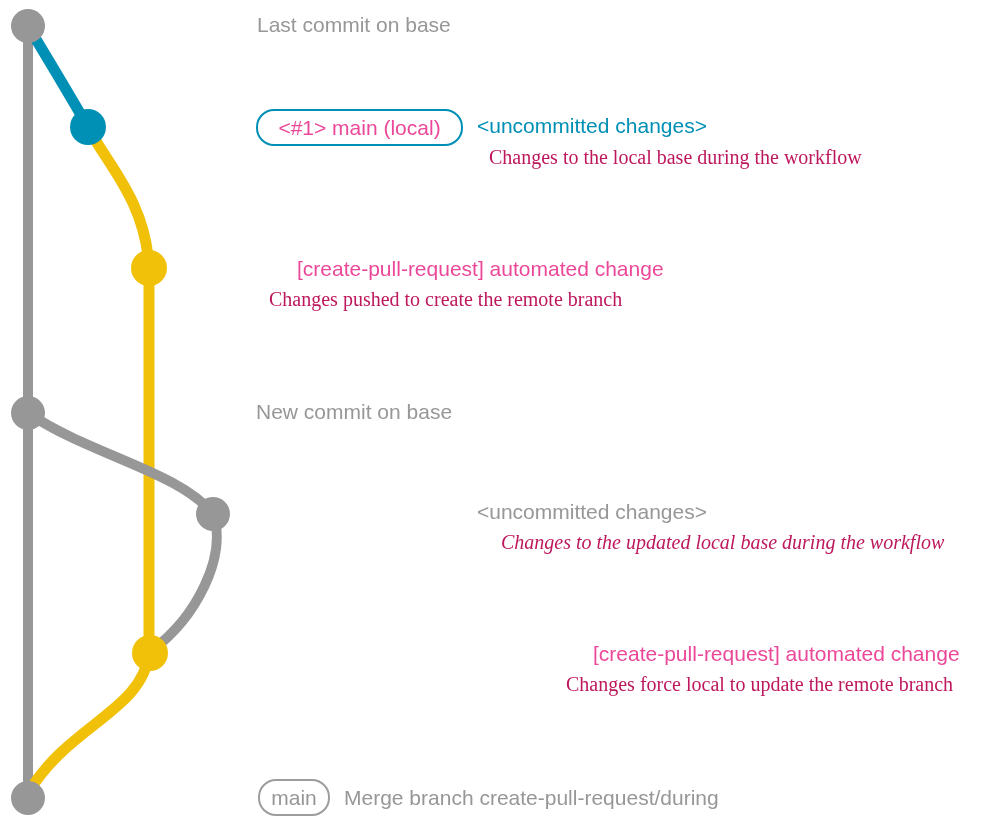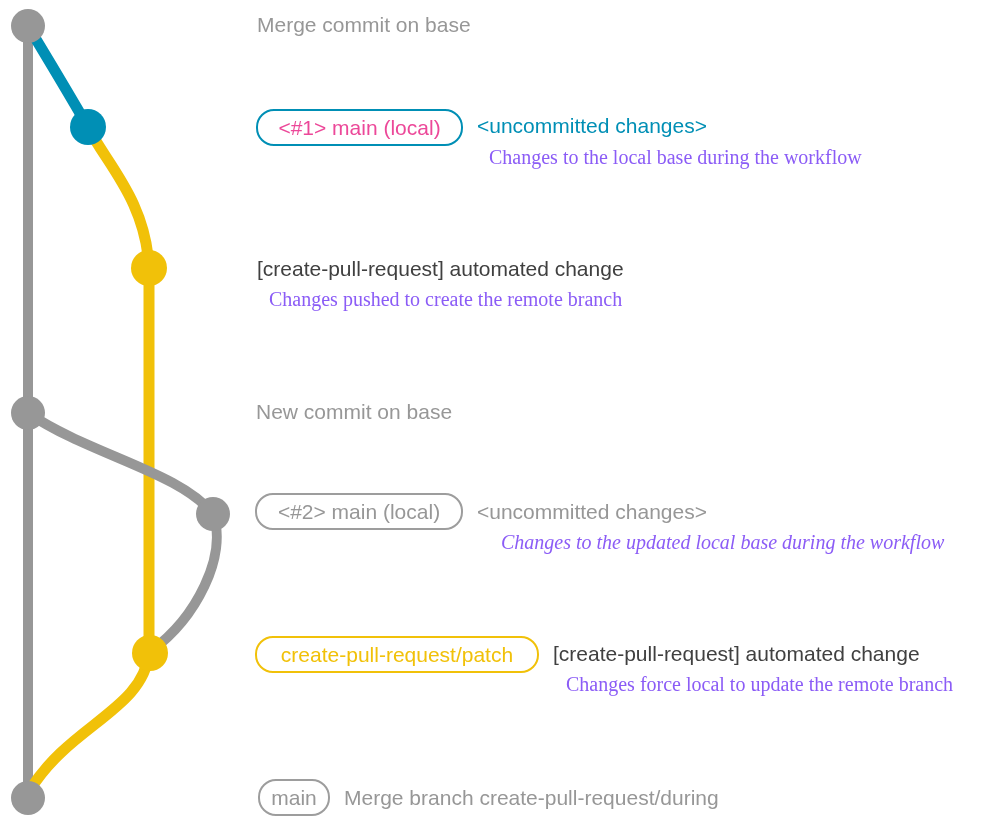--- a/index.html
+++ b/index.html
@@ -8,24 +8,24 @@
     width: 981px;
     height: 827px;
     background: #ffffff;
     overflow: hidden;
     font-family: "Liberation Sans", sans-serif;
   }
   .graph-svg { position: absolute; left: 0; top: 0; }
 
   .txt { position: absolute; white-space: nowrap; line-height: 1.1; }
   .sans { font-family: "Liberation Sans", sans-serif; font-size: 21px; }
-  .serif { font-family: "Liberation Serif", serif; font-size: 20px; color: #8b5cf6; }
+  .serif { font-family: "Liberation Serif", serif; font-size: 20px; color: #be185d; }
   .gray  { color: #979797; }
   .blue  { color: #008fb5; }
-  .yellow{ color: #404040; }
+  .yellow{ color: #ec4899; margin-left: 40px; }
 
   .badge {
     position: absolute;
     display: flex;
     align-items: center;
     justify-content: center;
     border: 2px solid;
     border-radius: 18px;
     box-sizing: border-box;
     font-family: "Liberation Sans", sans-serif;
@@ -73,35 +73,33 @@
 
     <circle cx="28" cy="26" r="17" fill="#979797"></circle>
     <circle cx="88" cy="127" r="18" fill="#008fb5"></circle>
     <circle cx="149" cy="268" r="18" fill="#f1c109"></circle>
     <circle cx="28" cy="413" r="17" fill="#979797"></circle>
     <circle cx="213" cy="514" r="17" fill="#979797"></circle>
     <circle cx="150" cy="653" r="18" fill="#f1c109"></circle>
     <circle cx="28" cy="798" r="17" fill="#979797"></circle>
   </svg>
 
-  <div class="txt sans gray r1-msg">Merge commit on base</div>
+  <div class="txt sans gray r1-msg">Last commit on base</div>
 
   <div class="badge blue r2-badge">&lt;#1&gt; main (local)</div>
   <div class="txt sans blue r2-msg">&lt;uncommitted changes&gt;</div>
   <div class="txt serif r2-note">Changes to the local base during the workflow</div>
 
   <div class="txt sans yellow r3-msg">[create-pull-request] automated change</div>
   <div class="txt sans gray r4-msg">New commit on base</div>
 
   <div class="txt serif r3-note">Changes pushed to create the remote branch</div>
 
-  <div class="badge grayb r5-badge">&lt;#2&gt; main (local)</div>
   <div class="txt sans gray r5-msg">&lt;uncommitted changes&gt;</div>
   <div class="txt serif r5-note">Changes to the updated local base during the workflow</div>
 
-  <div class="badge yellowb r6-badge">create-pull-request/patch</div>
   <div class="txt sans yellow r6-msg">[create-pull-request] automated change</div>
   <div class="txt serif r6-note">Changes force local to update the remote branch</div>
 
   <div class="badge grayb r7-badge">main</div>
   <div class="txt sans gray r7-msg">Merge branch create-pull-request/during</div>
 
 </div>
 
 </body></html>

